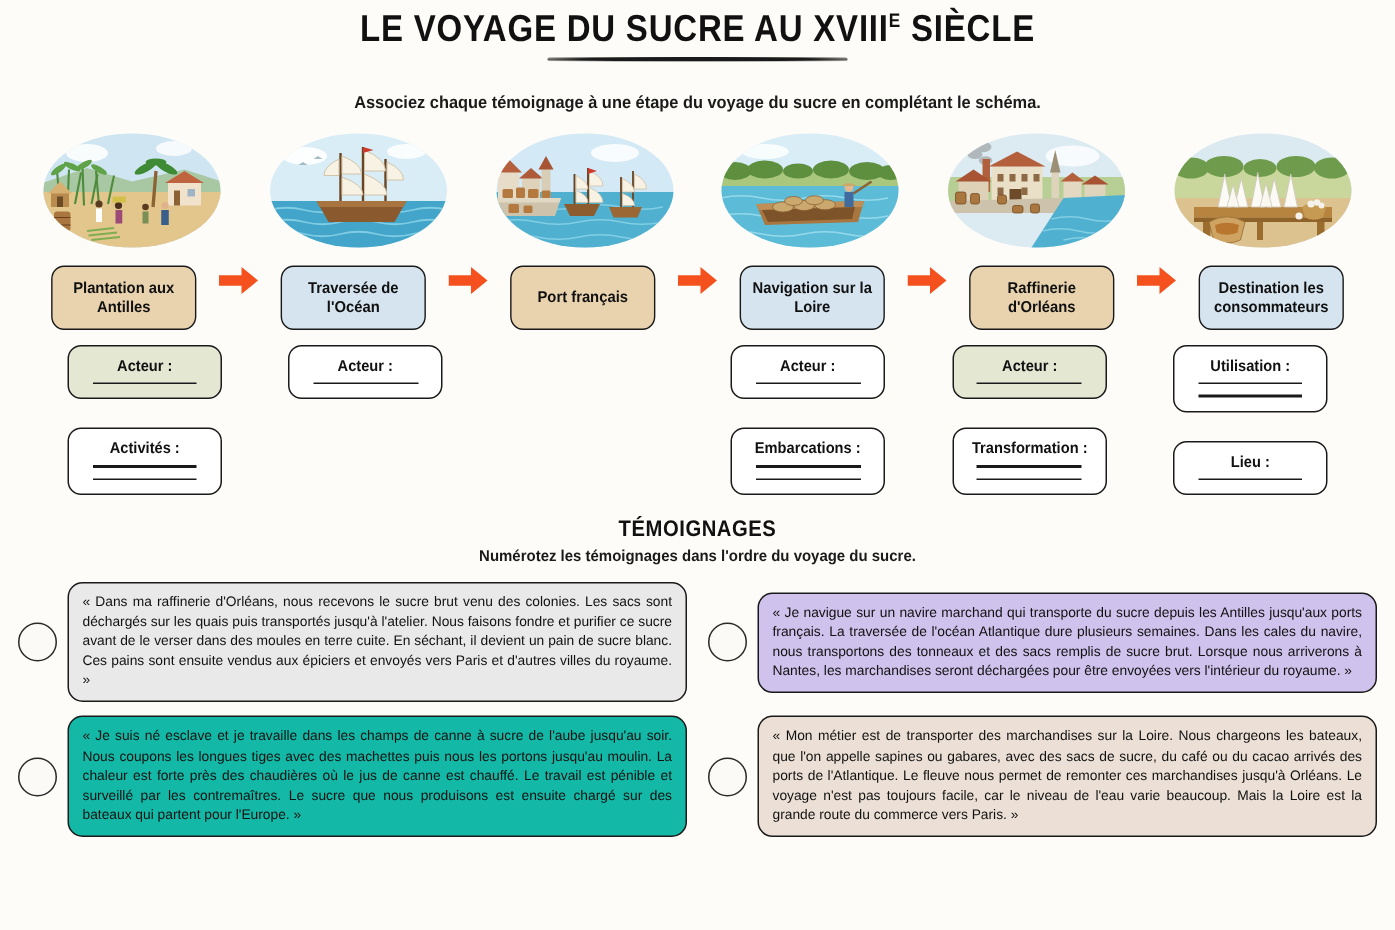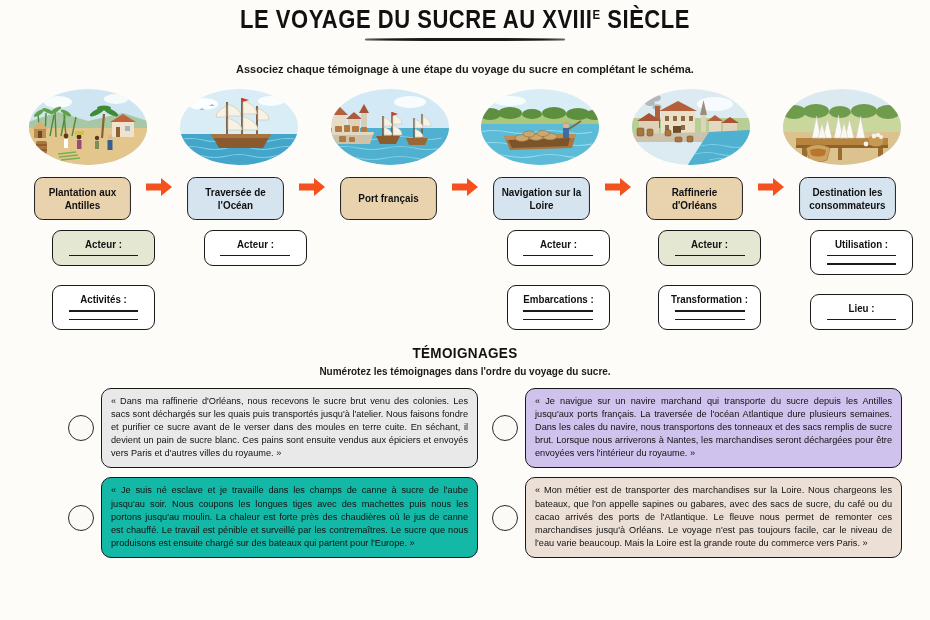--- a/index.html
+++ b/index.html
@@ -85,24 +85,23 @@
   }
   .step-box.tan  { background: #e9d3af; }
   .step-box.blue { background: #d5e4ef; }
 
   .arrow-ico { width: 27px; height: 20px; flex: 0 0 auto; }
 
   
   .fields-grid {
     display: flex;
     justify-content: space-between;
-    padding: 0 17px;
+    padding: 0 45px;
     margin-top: 10px;
     align-items: flex-start;
-    margin-left: 35px;
   }
   .field-col {
     width: 103px;
     display: flex;
     flex-direction: column;
     gap: 19px;
   }
   .field-box {
     border: 1.5px solid #1a1a1a;
     border-radius: 9px;
@@ -144,23 +143,22 @@
     color: #1a1a1a;
     margin-top: 4px;
     transform: scaleX(0.95);
   }
 
   .testi-grid {
     display: grid;
     grid-template-columns: 1fr 1fr;
     column-gap: 14px;
     row-gap: 9px;
-    padding: 0 28px;
+    padding: 0 12px;
     margin-top: 11px;
-    margin-left: 40px;
   }
   .testi-item {
     display: flex;
     align-items: center;
     gap: 7px;
   }
   .testi-circle {
     width: 26px;
     height: 26px;
     border-radius: 50%;

